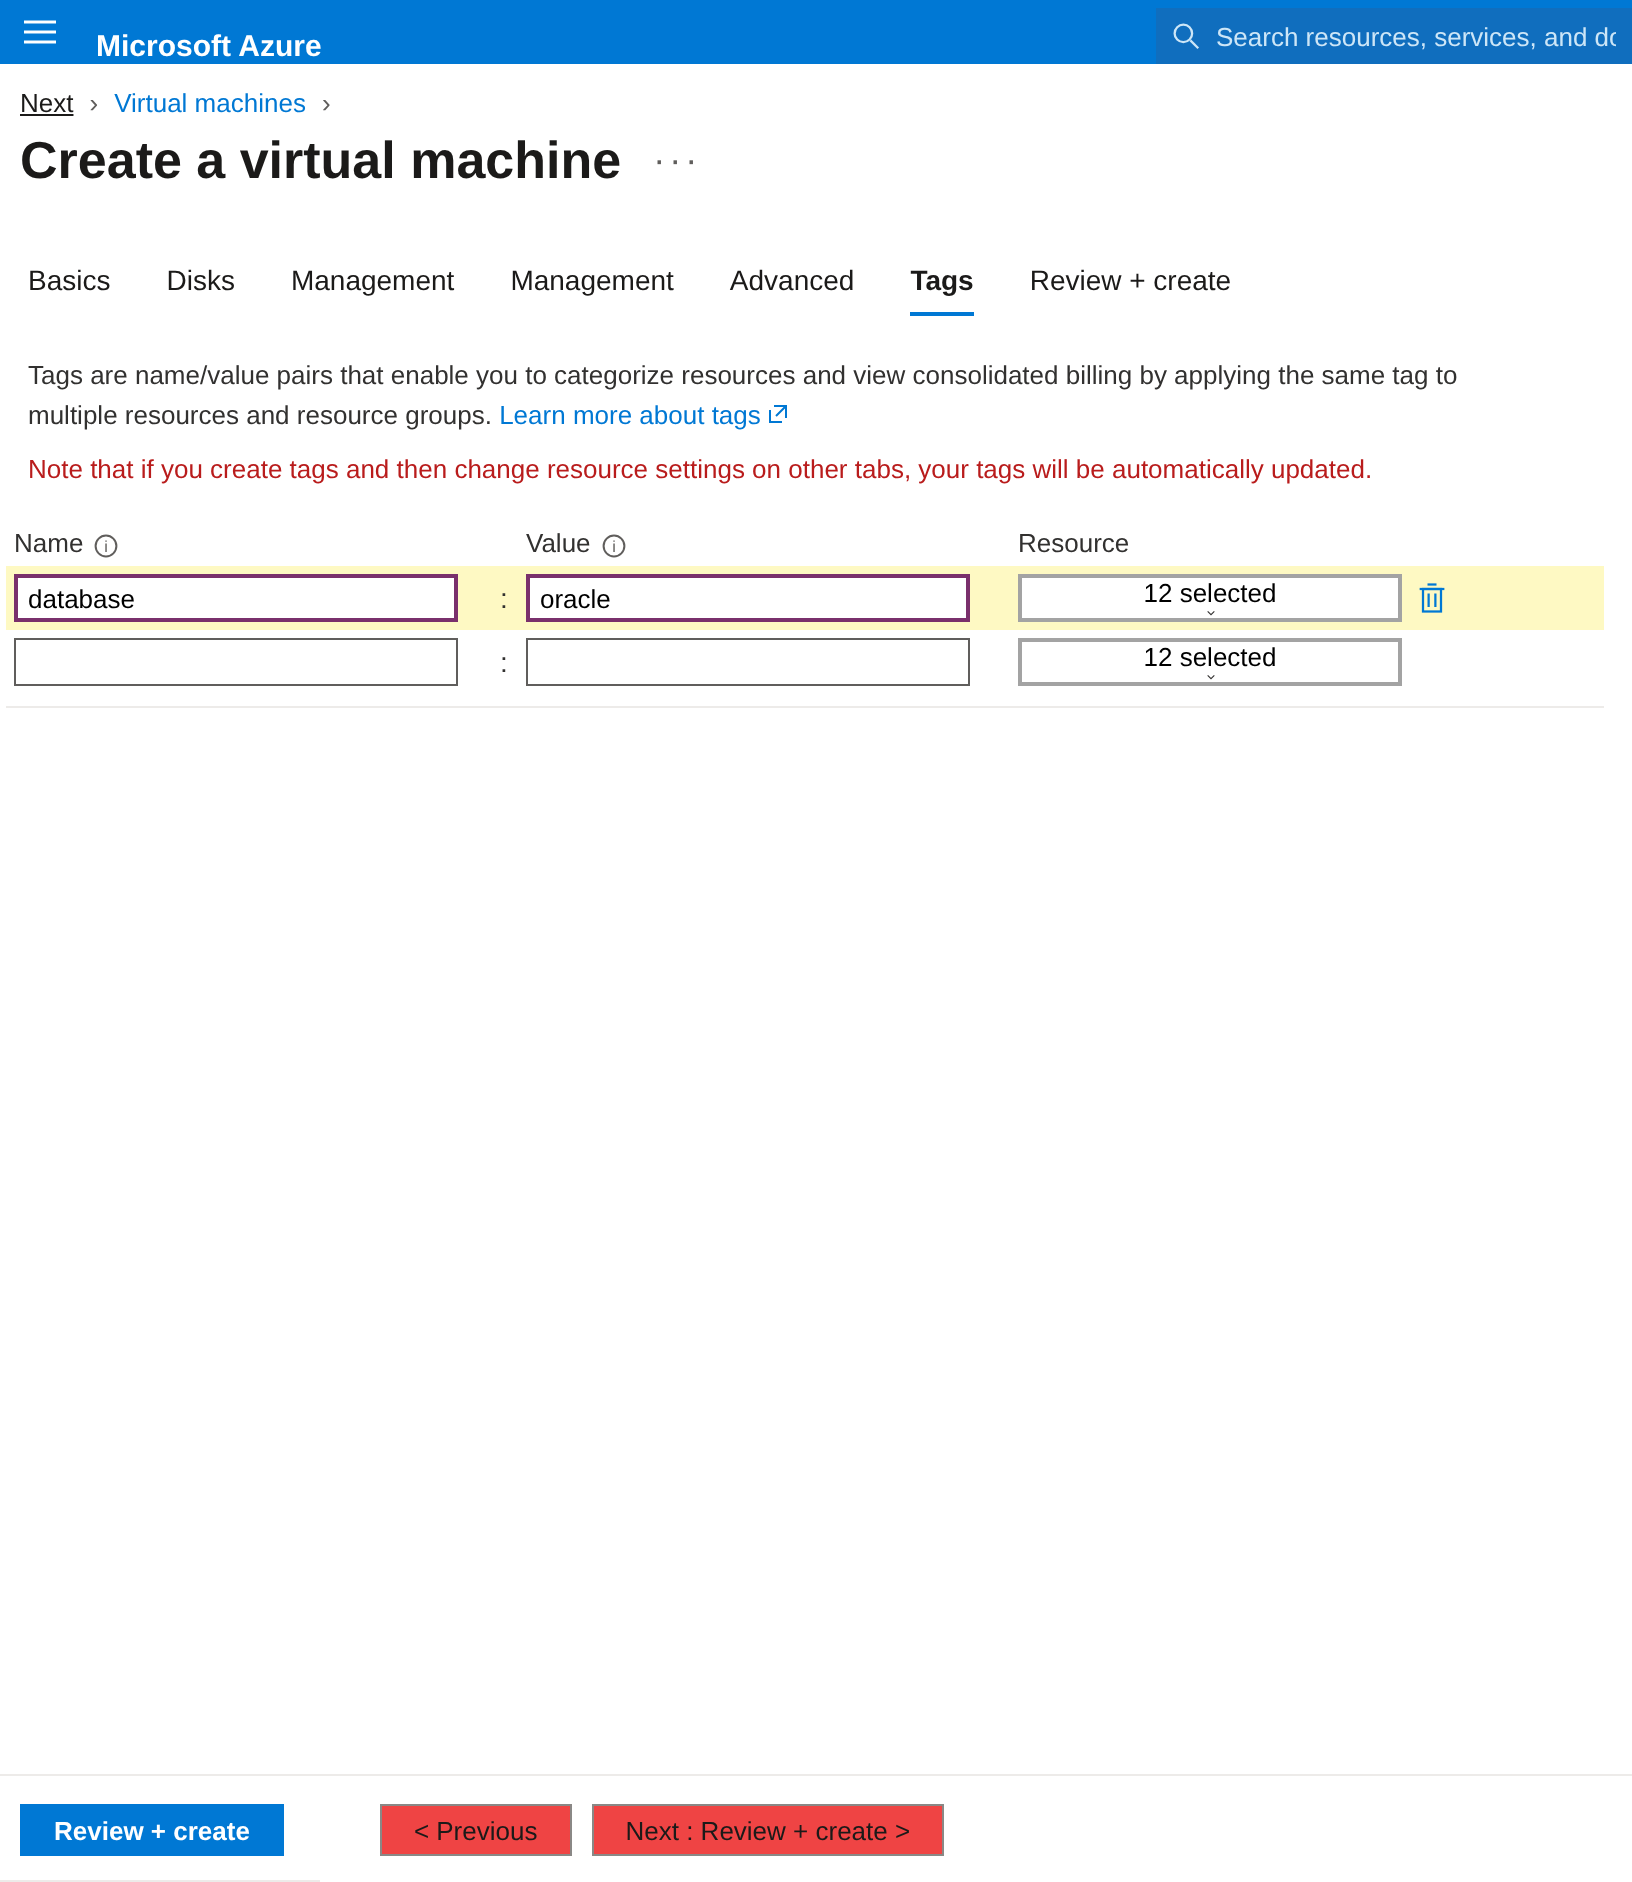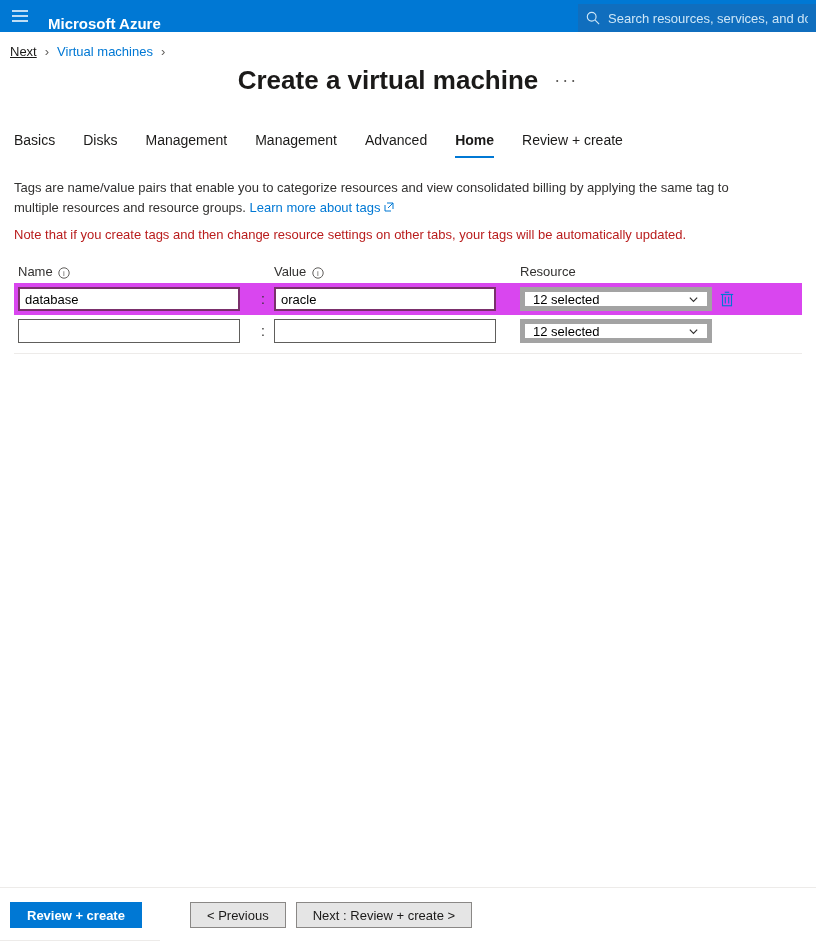--- a/index.html
+++ b/index.html
@@ -17,60 +17,60 @@
   .searchbox span { white-space: nowrap; overflow: hidden; }
 
   
   .breadcrumb { padding: 12px 10px 0 10px; font-size: 13px; display: flex; align-items: center; gap: 8px; color: #323130; }
   .breadcrumb a { color: #0078d4; text-decoration: none; }
   .breadcrumb a:first-child { color: #1b1a19; text-decoration: underline; }
   .breadcrumb .crumb { color: #0078d4; }
   .breadcrumb .sep { color: #605e5c; }
 
   
-  .title-row { display: flex; align-items: center; gap: 16px; padding: 6px 10px 26px 10px; justify-content: center; }
+  .title-row { display: flex; align-items: center; gap: 16px; padding: 6px 10px 26px 10px; }
   .title { font-size: 26px; font-weight: 600; color: #1b1a19; }
   .ellipsis { font-size: 18px; color: #605e5c; cursor: pointer; letter-spacing: 2px; }
 
   
   .tabs { display: flex; gap: 28px; padding: 0 14px; border-bottom: 0; font-size: 14px; color: #1b1a19; }
   .tab { padding: 10px 0 8px 0; cursor: pointer; border-bottom: 2px solid transparent; }
   .tab.active { font-weight: 600; border-bottom: 2px solid #0078d4; }
 
   
   .body-text { padding: 20px 14px 0 14px; font-size: 13px; color: #323130; line-height: 1.5; max-width: 780px; }
   .body-text a { color: #0078d4; text-decoration: none; }
   .ext-icon { width: 10px; height: 10px; display: inline-block; }
   .note { padding: 10px 14px 0 14px; font-size: 13px; color: #b91c1c; max-width: 780px; }
 
   
-  .tag-table { margin: 22px 14px 0 14px; }
+  .tag-table { margin: 22px 14px 0 3px; }
   .tag-header { display: flex; align-items: center; font-size: 13px; color: #323130; margin-bottom: 4px; padding: 0 4px; }
   .col-name { width: 234px; }
   .col-sep  { width: 22px; }
   .col-value{ width: 234px; }
   .col-res  { width: 198px; }
   .col-del  { width: 30px; }
   .info-icon { width: 12px; height: 12px; vertical-align: middle; margin-left: 2px; }
 
   .tag-row { display: flex; align-items: center; padding: 4px; }
-  .tag-row.highlight { background: #d946ef; }
+  .tag-row.highlight { background: #fef9c3; }
   .tag-input { height: 24px; width: 222px; border: 1px solid #605e5c; padding: 2px 6px; font-size: 13px; background: #fff; }
   .tag-row.highlight .tag-input.filled { border: 1px solid #7a306c; outline: 1px solid #7a306c; outline-offset: -2px; }
   .sep-cell { width: 22px; text-align: center; color: #323130; font-size: 14px; }
-  .resource-select { height: 24px; width: 192px; border: 5px solid #a3a3a3; background: #fff; display: flex; align-items: center; justify-content: space-between; padding: 0 8px; font-size: 13px; cursor: pointer; margin-left: 12px; }
+  .resource-select { height: 24px; width: 192px; border: 2px solid #a3a3a3; background: #fff; display: flex; align-items: center; justify-content: space-between; padding: 0 8px; font-size: 13px; cursor: pointer; margin-left: 12px; flex-direction: column; }
   .chev { width: 11px; height: 11px; }
   .del-cell { width: 30px; display: flex; align-items: center; justify-content: center; }
   .del-btn { width: 18px; height: 18px; cursor: pointer; color: #0078d4; }
 
   .table-divider { border: none; border-top: 1px solid #edebe9; margin-top: 6px; }
 
   
   .footer { margin-top: auto; border-top: 1px solid #edebe9; padding: 14px 10px 0 10px; display: flex; align-items: center; gap: 48px; }
-  .btn { height: 26px; padding: 0 16px; font-size: 13px; border: 1px solid #8a8886; background: #e5e5e5; cursor: pointer; color: #1b1a19; }
+  .btn { height: 26px; padding: 0 16px; font-size: 13px; border: 1px solid #8a8886; background: #ef4444; cursor: pointer; color: #1b1a19; }
   .btn.primary { background: #0078d4; color: #fff; border-color: #0078d4; font-weight: 600; }
   .btn-group { display: flex; gap: 10px; }
   .footer-divider { border: none; border-top: 1px solid #edebe9; margin-top: 12px; width: 160px; }
 </style>
 </head>
 <body>
 
 <div class="topbar">
   <div class="hamburger">
     <svg viewBox="0 0 16 12">
@@ -101,21 +101,21 @@
   <h1 class="title">Create a virtual machine</h1>
   <span class="ellipsis">···</span>
 </div>
 
 <div class="tabs">
   <div class="tab">Basics</div>
   <div class="tab">Disks</div>
   <div class="tab">Management</div>
   <div class="tab">Management</div>
   <div class="tab">Advanced</div>
-  <div class="tab active">Home</div>
+  <div class="tab active">Tags</div>
   <div class="tab">Review + create</div>
 </div>
 
 <div class="body-text">
   <span>Tags are name/value pairs that enable you to categorize resources and view consolidated billing by applying the same tag to multiple resources and resource groups.</span>
   <a href="#">
     <span>Learn more about tags</span>
     <svg class="ext-icon" viewBox="0 0 10 10">
       <path d="M3 1h6v6M9 1L4 6" fill="none" stroke="#0078d4" stroke-width="1"></path>
       <path d="M1 3v6h6" fill="none" stroke="#0078d4" stroke-width="1"></path>

